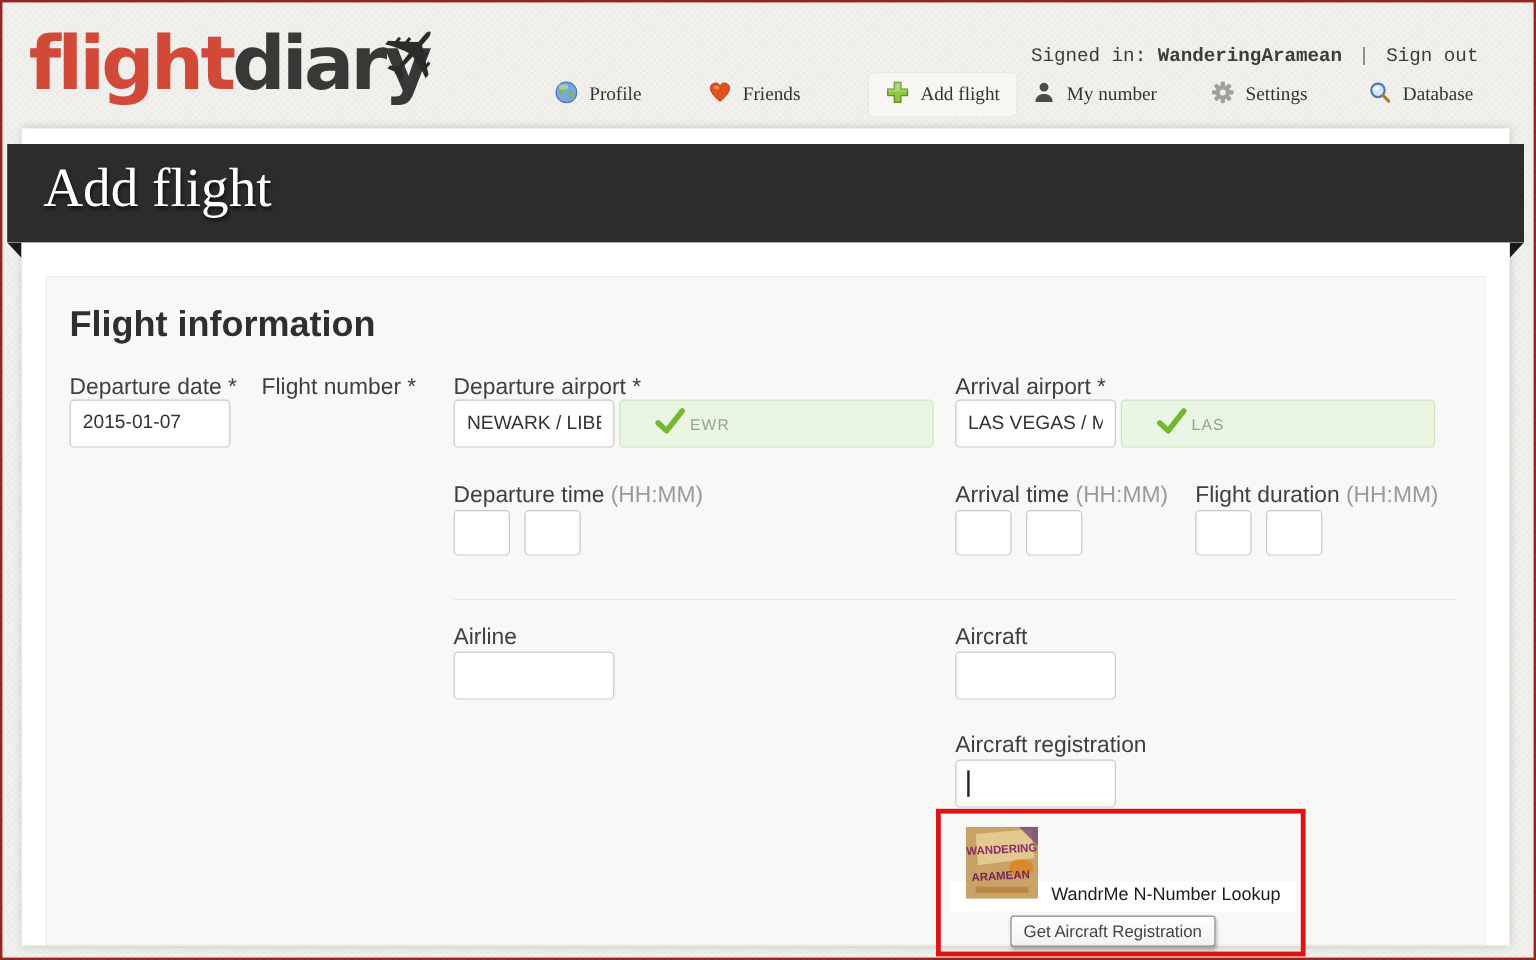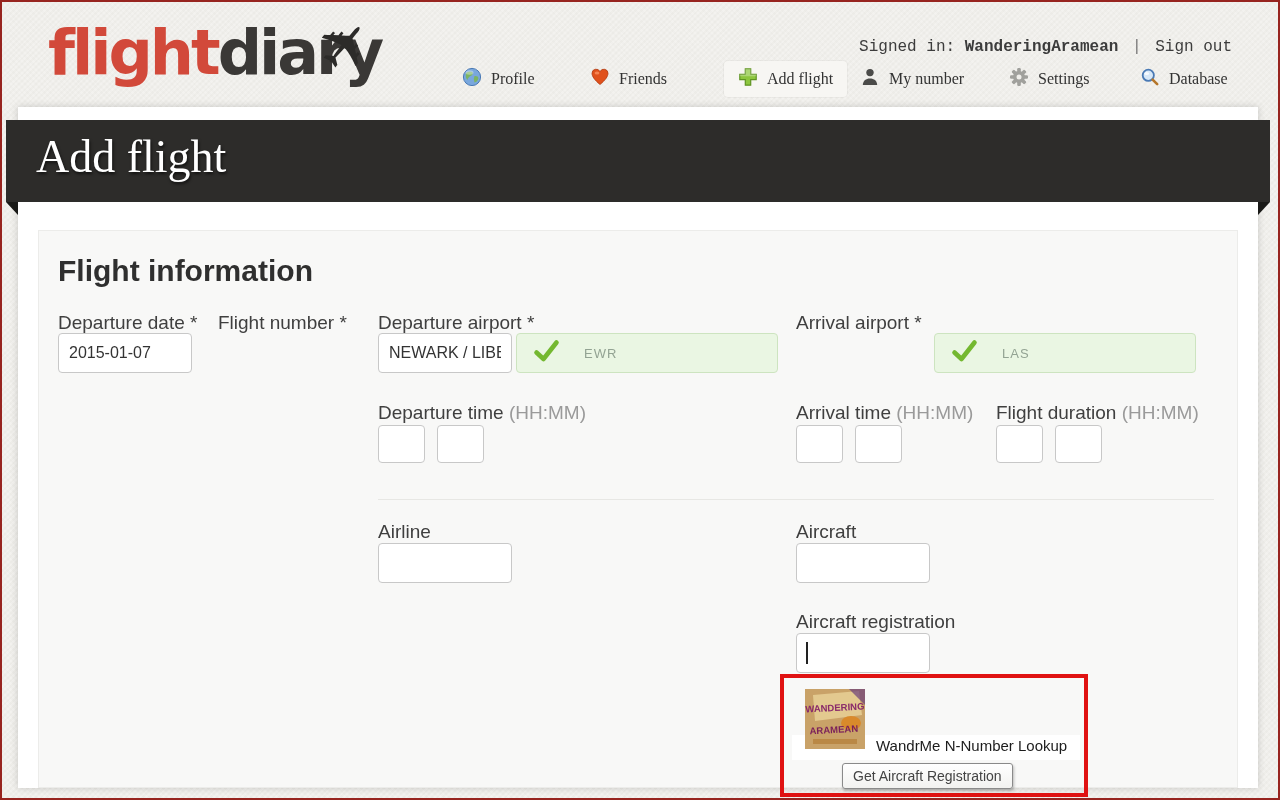--- a/index.html
+++ b/index.html
@@ -4,21 +4,21 @@
 <style>
   html,body{margin:0;padding:0;}
   body{width:1280px;height:800px;position:relative;font-family:"Liberation Sans",sans-serif;overflow:hidden;}
   .viewport{position:absolute;inset:0;background:#efeeea;
     background-image:repeating-linear-gradient(45deg,rgba(0,0,0,.012) 0 2px,transparent 2px 4px),
                      repeating-linear-gradient(-45deg,rgba(255,255,255,.25) 0 2px,transparent 2px 4px);
     border:2px solid #97241f;box-sizing:border-box;}
   
   .logo{position:absolute;left:22px;top:6px;font-family:"DejaVu Sans",sans-serif;font-weight:bold;
         font-size:62px;letter-spacing:-3px;line-height:90px;}
-  .logo .p1{color:#d2493a;margin-left:24px;}
+  .logo .p1{color:#d2493a;}
   .logo .p2{color:#3a3836;}
   .logo-plane{position:absolute;left:295px;top:-6px;font-size:64px;color:#2c2b29;
               transform:rotate(-50deg);font-family:"DejaVu Sans",sans-serif;}
   .signed{position:absolute;top:36px;right:46px;font-family:Liberation Mono, monospace;
           font-size:16px;color:#3c3c3c;}
   .signed b{font-weight:bold;}
   .signed .sep{color:#777;margin:0 4px;}
   .signed a{color:#3c3c3c;text-decoration:none;cursor:pointer;}
   .nav-item{position:absolute;top:59px;height:36px;display:flex;align-items:center;gap:9px;
             font-family:"Liberation Serif",serif;font-size:16px;color:#333;cursor:pointer;}
@@ -37,21 +37,21 @@
   .panel{position:absolute;left:36px;top:228px;width:1200px;height:558px;background:#f8f8f7;
          border:1px solid #ececea;box-sizing:border-box;}
   .form-heading{position:absolute;left:56px;top:252px;font-size:30px;font-weight:bold;color:#2f2f2f;}
   .flabel{position:absolute;font-size:19px;color:#3f3f3f;white-space:nowrap;}
   .flabel .hint{color:#9a9a9a;}
   .tinput{position:absolute;height:40px;width:134px;border:1px solid #c8c8c8;border-radius:4px;
           background:#fff;font-size:16px;color:#333;padding:0 10px;box-sizing:border-box;
           font-family:"Liberation Sans",sans-serif;outline:none;}
   .tinput.small{width:47px;height:38px;}
   .vbox{position:absolute;height:40px;width:262px;background:#eaf6e3;border:1px solid #cde4c0;
-        border-radius:4px;box-sizing:border-box;display:flex;align-items:center;gap:24px;padding-left:16px;}
+        border-radius:4px;box-sizing:border-box;display:flex;align-items:center;gap:3px;padding-left:28px;}
   .vbox .code{font-size:13px;color:#93a393;letter-spacing:1px;}
   .divider{position:absolute;left:376px;top:497px;width:836px;height:1px;background:#e7e7e4;}
   .caret{position:absolute;left:804px;top:640px;width:1.5px;height:22px;background:#222;}
   
   .redbox{position:absolute;left:778px;top:672px;width:308px;height:123px;border:4px solid #e01212;
           box-sizing:border-box;}
   .linkrow-bg{position:absolute;left:8px;top:57px;right:4px;height:25px;background:#fff;}
   .thumb{position:absolute;left:21px;top:11px;width:60px;height:60px;}
   .lookup-link{position:absolute;left:92px;top:59px;font-size:15px;color:#1c1c1c;cursor:pointer;white-space:nowrap;}
   .tooltip-btn{position:absolute;left:58px;top:85px;font-size:14px;color:#444;background:linear-gradient(#ffffff,#f2f2f0);
@@ -141,20 +141,21 @@
   <div class="panel"></div>
   <div class="form-heading">Flight information</div>
 
   <div class="flabel" style="left:56px;top:310px">Departure date *</div>
   <div class="flabel" style="left:216px;top:310px">Flight number *</div>
   <div class="flabel" style="left:376px;top:310px">Departure airport *</div>
   <div class="flabel" style="left:794px;top:310px">Arrival airport *</div>
 
   <input class="tinput" style="left: 56px; top: 331px;" value="2015-01-07">
   <input class="tinput" style="left: 376px; top: 331px;" value="NEWARK / LIBE">
+  <input class="tinput" style="left: 794px; top: 331px;" value="LAS VEGAS / M">
 
   <div class="vbox" style="left:514px;top:331px">
     <span><svg width="27" height="24" viewBox="0 0 27 24">
       <path d="M3.5 13.5 l7 6.5 L23.5 3.5" stroke="#74b830" stroke-width="4.6" fill="none" stroke-linecap="round" stroke-linejoin="round"></path>
     </svg></span>
     <span class="code">EWR</span>
   </div>
   <div class="vbox" style="left:932px;top:331px">
     <span><svg width="27" height="24" viewBox="0 0 27 24">
       <path d="M3.5 13.5 l7 6.5 L23.5 3.5" stroke="#74b830" stroke-width="4.6" fill="none" stroke-linecap="round" stroke-linejoin="round"></path>

